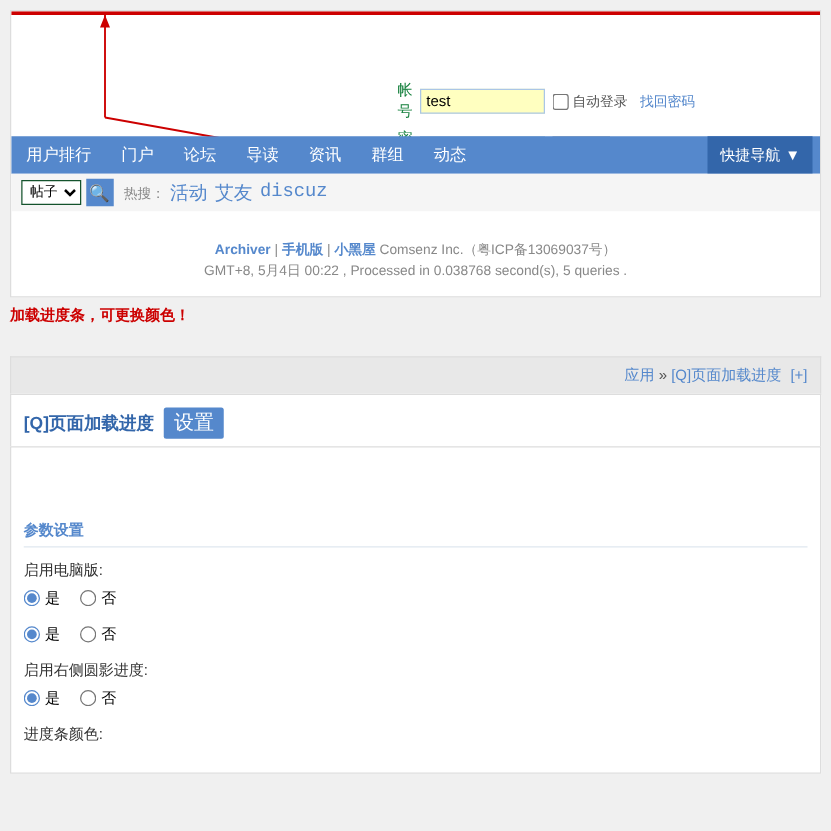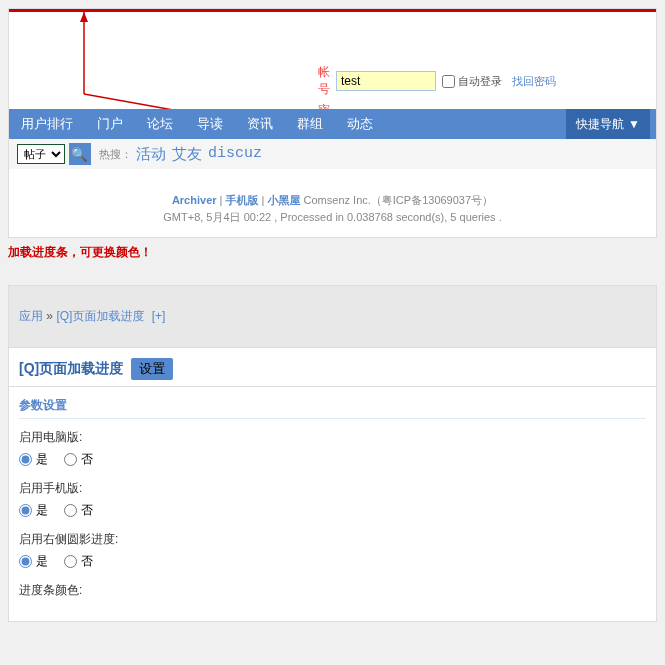--- a/index.html
+++ b/index.html
@@ -40,21 +40,21 @@
       display: flex;
       flex-direction: column;
       gap: 4px;
     }
     .login-row {
       display: flex;
       align-items: center;
       gap: 6px;
     }
     .login-label {
-      color: #ef4444;
+      color: #15803d;
       width: 22px;
       text-align: right;
     }
     .login-input {
       width: 100px;
       height: 20px;
       border: 1px solid #aac6e6;
       padding: 2px 4px;
       font-size: 12px;
       background: #ffffc0;
@@ -208,25 +208,26 @@
     }
 
     
     .main-content {
       margin: 10px 8px 0 8px;
       background: #fff;
     }
 
     .breadcrumb-bar {
       background: #e8e8e8;
-      padding: 22px 10px;
+      padding: 6px 10px;
       font-size: 12px;
       color: #555;
       border: 1px solid #ddd;
       border-bottom: none;
+      text-align: right;
     }
     .breadcrumb-bar a { color: #5588cc; text-decoration: none; }
     .breadcrumb-bar .add-btn {
       color: #5588cc;
       cursor: pointer;
       margin-left: 4px;
     }
 
     .page-header {
       padding: 10px 10px 6px 10px;
@@ -237,41 +238,42 @@
       gap: 8px;
       background: #fff;
     }
     .page-title-text {
       color: #3366aa;
       font-size: 14px;
       font-weight: bold;
     }
     .settings-btn {
       background: #5588cc;
-      color: #000000;
+      color: #ffffff;
       border: none;
       padding: 2px 8px;
-      font-size: 13px;
+      font-size: 16px;
       cursor: pointer;
       border-radius: 2px;
     }
 
     .params-section {
       border: 1px solid #ddd;
       padding: 10px;
       background: #fff;
     }
 
     .section-title {
       color: #5588cc;
       font-size: 12px;
       font-weight: bold;
       margin-bottom: 10px;
       padding-bottom: 4px;
       border-bottom: 1px solid #e0e8f0;
+      margin-top: 48px;
     }
 
     .param-group {
       margin-bottom: 12px;
     }
     .param-label {
       color: #333;
       font-size: 12px;
       margin-bottom: 5px;
     }
@@ -404,21 +406,20 @@
           <span>是</span>
         </label>
         <label class="radio-item">
           <input type="radio" name="pc_enable" value="no" style="">
           <span>否</span>
         </label>
       </div>
     </div>
 
     <div class="param-group">
-      <div class="param-label">启用手机版:</div>
       <div class="radio-group">
         <label class="radio-item">
           <input type="radio" name="mobile_enable" value="yes" checked="" style="">
           <span>是</span>
         </label>
         <label class="radio-item">
           <input type="radio" name="mobile_enable" value="no" style="">
           <span>否</span>
         </label>
       </div>

